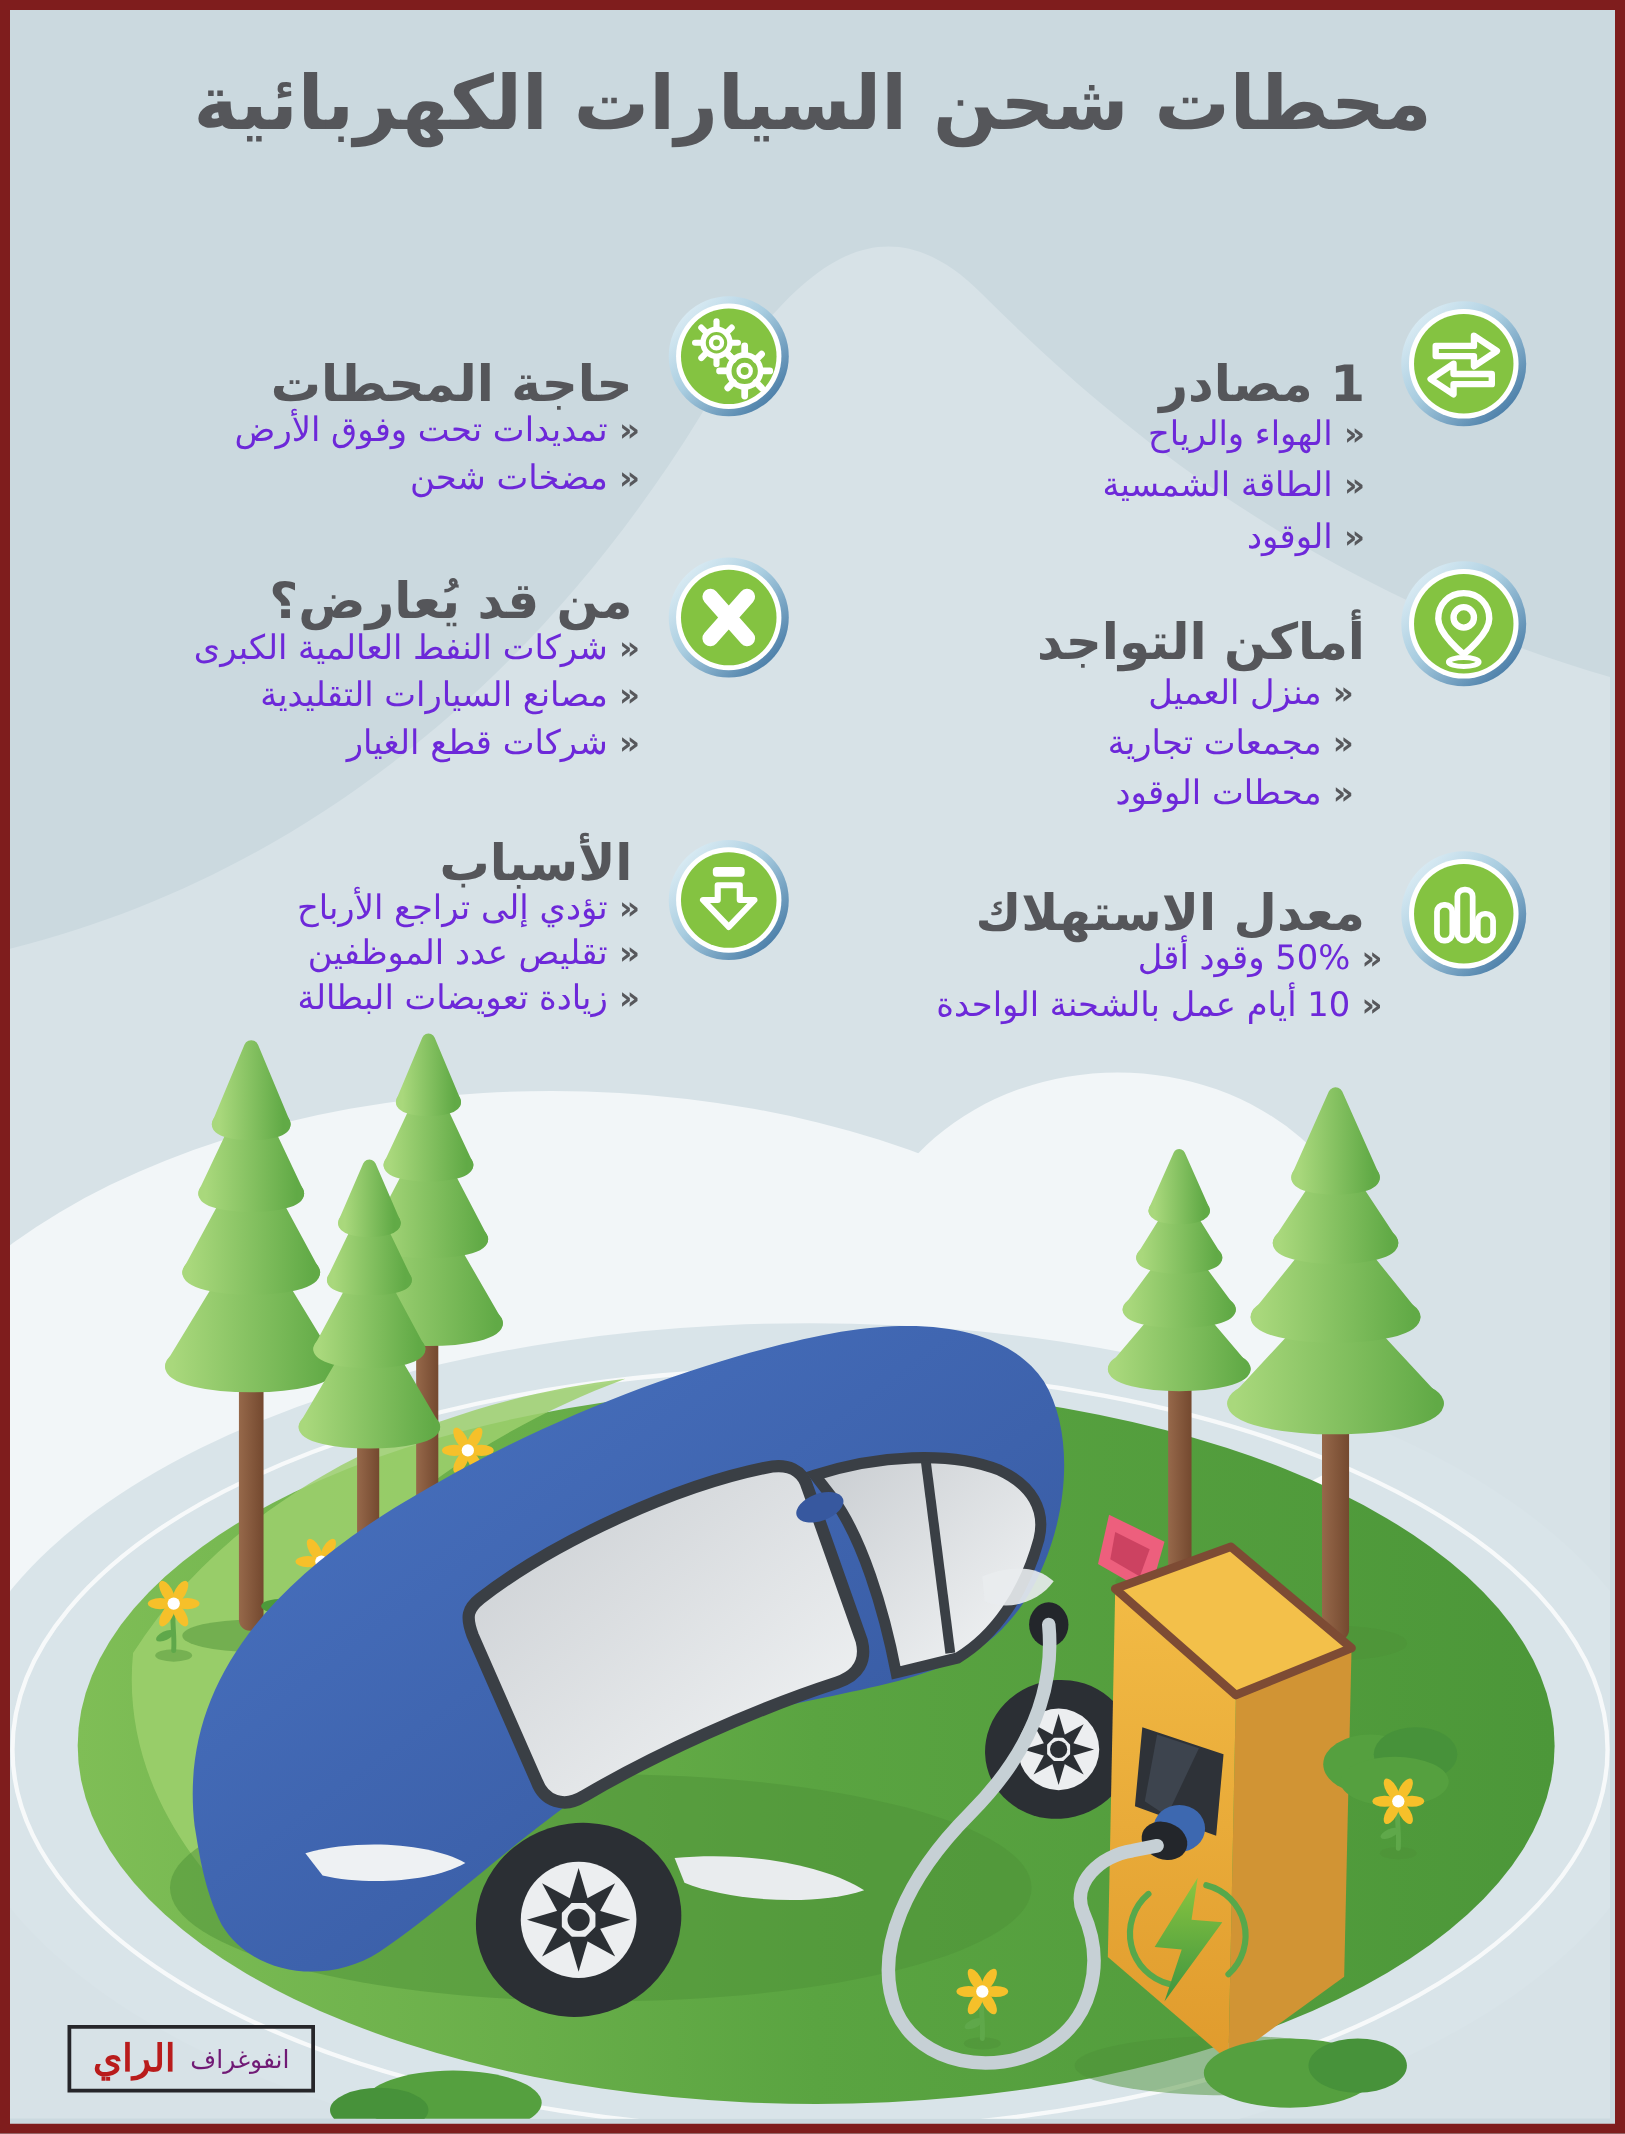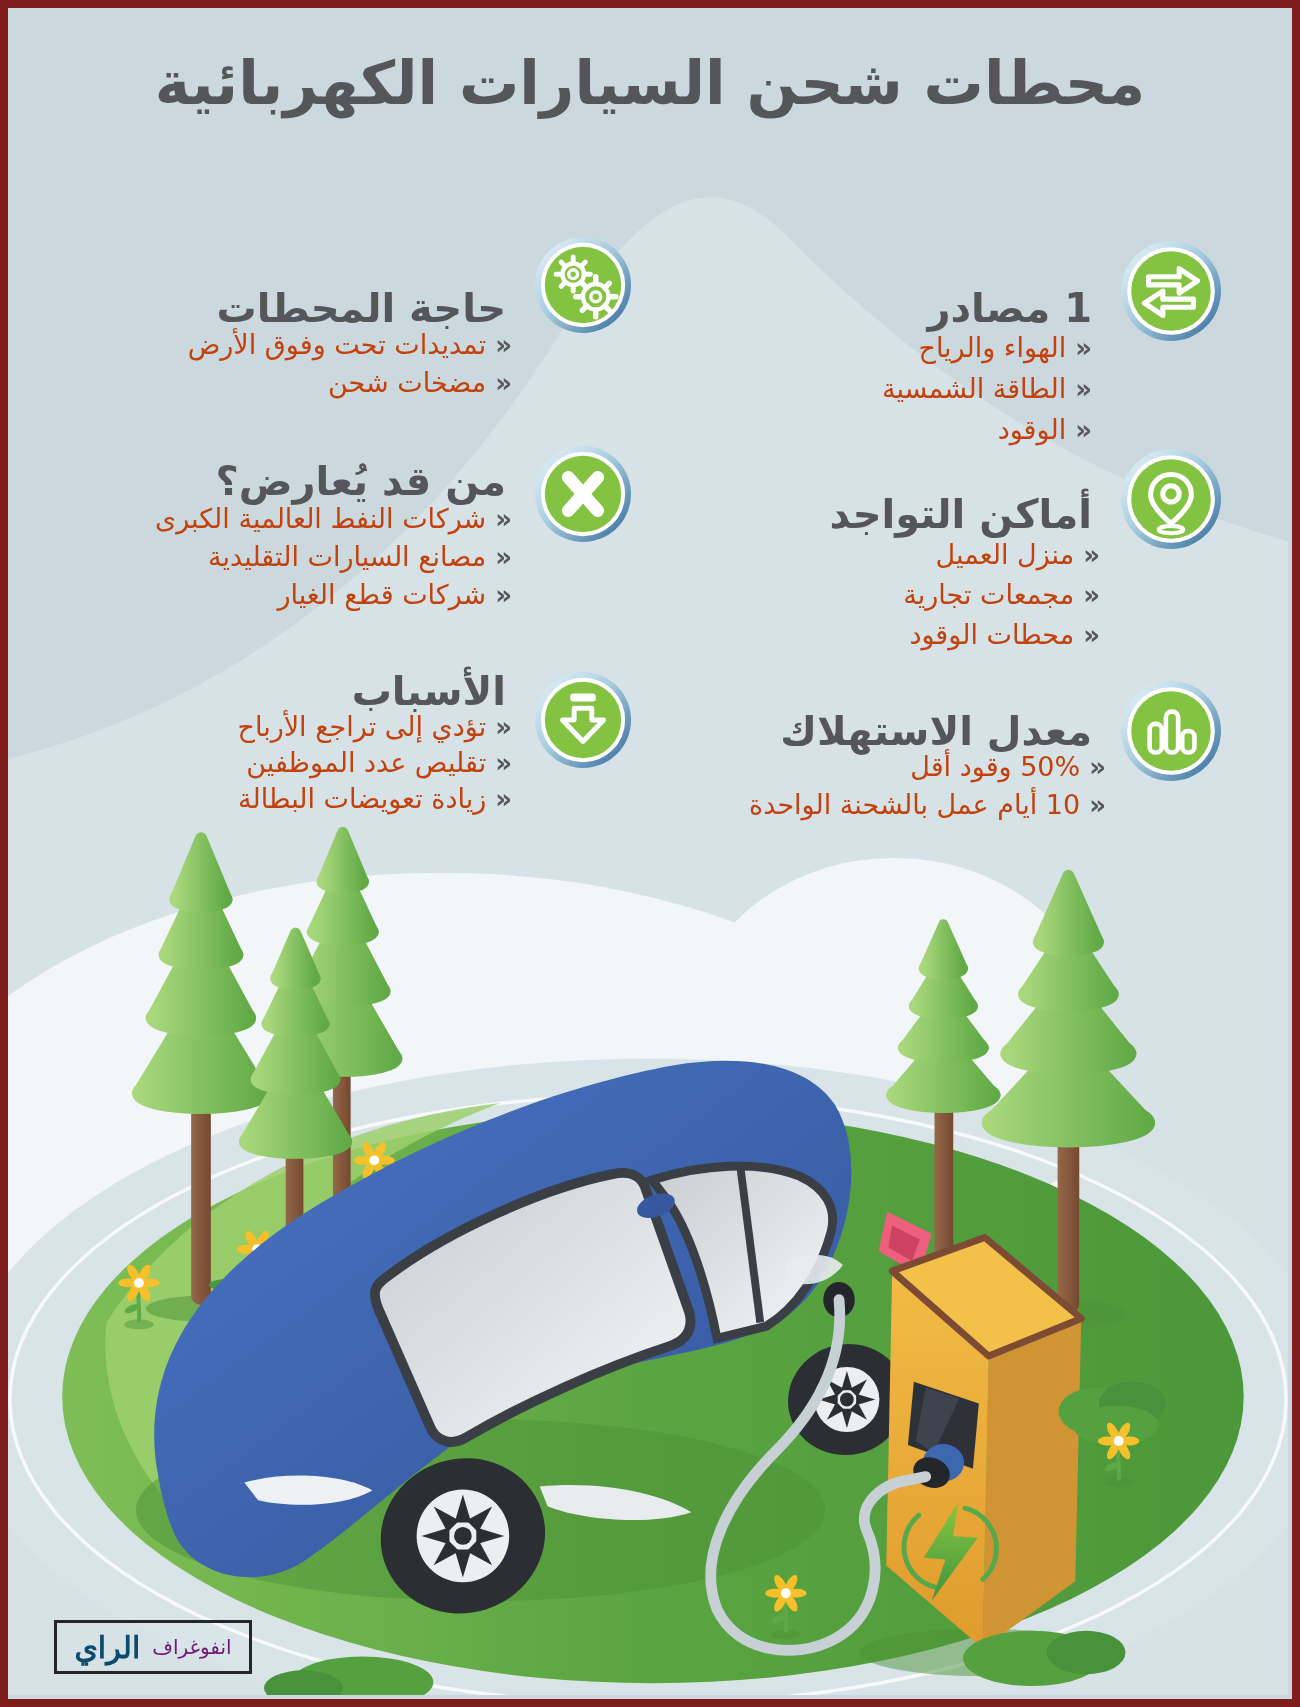--- a/index.html
+++ b/index.html
@@ -24,50 +24,50 @@
   .sec .icon{position:absolute;right:0;}
   .sec .heading{
     position:absolute;margin:13px;white-space:nowrap;
     font-size:40px;font-weight:bold;color:#55565a;line-height:48px;
   }
   .sec .items{
     position:absolute;margin:0;padding:0;list-style:none;white-space:nowrap;
   }
   .items li{
     display:flex;align-items:baseline;gap:9px;
-    font-size:27px;color:#c2410c;
+    font-size:27px;color:#6d28d9;
   }
   .chev::before{content:"«";font-weight:bold;color:#57585c;font-size:26px;}
   
   #sec-needs{top:228px;right:660px;}
   #sec-needs .icon{top:0;} #sec-needs .heading{top:35px;right:113px;}
   #sec-needs .items{top:93px;right:120px;} #sec-needs li{height:38px;}
   #sec-opponents{top:430px;right:660px;}
   #sec-opponents .icon{top:7px;} #sec-opponents .heading{top:6px;right:113px;}
   #sec-opponents .items{top:61px;right:120px;} #sec-opponents li{height:38px;align-items:center;}
   #sec-reasons{top:640px;right:660px;}
   #sec-reasons .icon{top:23px;} #sec-reasons .heading{top:6px;right:113px;}
   #sec-reasons .items{top:63px;right:120px;} #sec-reasons li{height:36px;}
   #sec-sources{top:232px;right:70px;}
   #sec-sources .icon{top:0;} #sec-sources .heading{top:31px;right:117px;}
   #sec-sources .items{top:92px;right:130px;} #sec-sources li{height:41px;}
   #sec-locations{top:440px;right:70px;}
   #sec-locations .icon{top:0;} #sec-locations .heading{top:29px;right:117px;}
-  #sec-locations .items{top:91px;right:122px;} #sec-locations li{height:40px;}
+  #sec-locations .items{top:91px;right:139px;} #sec-locations li{height:40px;}
   #sec-consumption{top:672px;right:70px;}
   #sec-consumption .icon{top:0;} #sec-consumption .heading{top:14px;right:117px;}
   #sec-consumption .items{top:71px;right:116px;} #sec-consumption li{height:38px;}
   .footer-box{
     position:absolute;left:46px;top:1612px;width:198px;height:54px;
     border:3px solid #26262a;box-sizing:border-box;
     display:flex;align-items:center;justify-content:center;gap:12px;
     direction:rtl;
   }
   .footer-label{font-size:20px;color:#701a75;}
-  .footer-brand{font-size:30px;font-weight:bold;color:#0c4a6e;font-family:"DejaVu Serif","Liberation Serif",serif;}
+  .footer-brand{font-size:30px;font-weight:bold;color:#b91c1c;font-family:"DejaVu Serif","Liberation Serif",serif;}
 </style>
 </head>
 <body>
 
 <div class="poster">
 
   <svg class="scene" viewBox="0 0 1300 1707" preserveAspectRatio="none">
     <defs>
       <linearGradient id="islandG" x1="0" y1="0" x2="1" y2="0">
         <stop offset="0" stop-color="#7fbe56"></stop>

